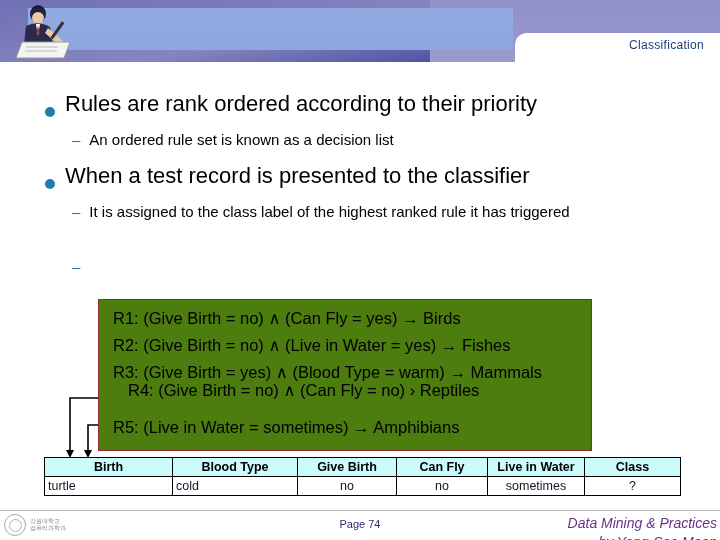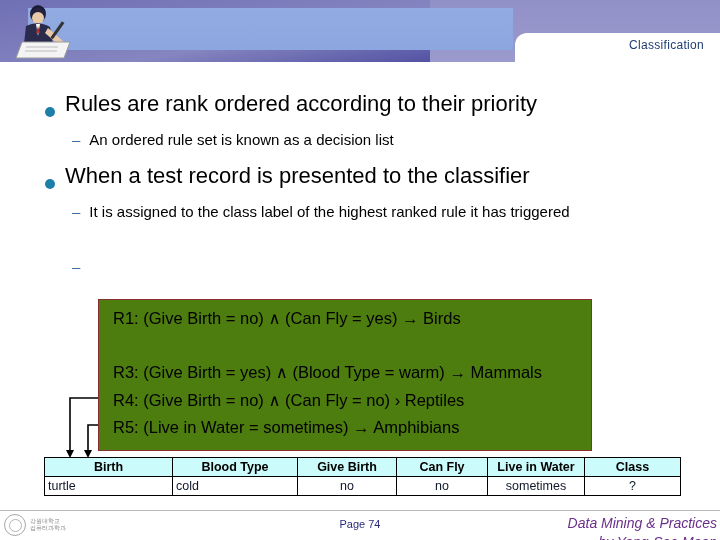--- a/index.html
+++ b/index.html
@@ -154,22 +154,23 @@
   <span class="dash">–</span>
   <span>It is assigned to the class label of the highest ranked rule it has triggered</span>
 </div>
 
 <div class="l2" style="left:72px;top:258px;width:600px;">
   <span class="dash">–</span>
 </div>
 
 <div id="rule-box">
   <div class="rule-line" style="top:9px;">R1: (Give Birth = no) ∧ (Can Fly = yes) → Birds</div>
+  <div class="rule-line" style="top:36px;">R2: (Give Birth = no) ∧ (Live in Water = yes) → Fishes</div>
   <div class="rule-line" style="top:63px;">R3: (Give Birth = yes) ∧ (Blood Type = warm) → Mammals</div>
-  <div class="rule-line" style="top:91px;">R4: (Give Birth = no) ∧ (Can Fly = no)  › Reptiles</div>
+  <div class="rule-line" style="top:81px;margin-left:15px;">R4: (Give Birth = no) ∧ (Can Fly = no)  › Reptiles</div>
   <div class="rule-line" style="top:118px;">R5: (Live in Water = sometimes) → Amphibians</div>
 </div>
 
 <svg id="connectors">
 
   <path d="M98,18 L70,18 L70,72" stroke="#000" stroke-width="1.6" fill="none"></path>
   <path d="M70,78 l-4,-8 l8,0 Z" fill="#000"></path>
 
   <path d="M98,45 L88,45 L88,72" stroke="#000" stroke-width="1.6" fill="none"></path>
   <path d="M88,78 l-4,-8 l8,0 Z" fill="#000"></path>

